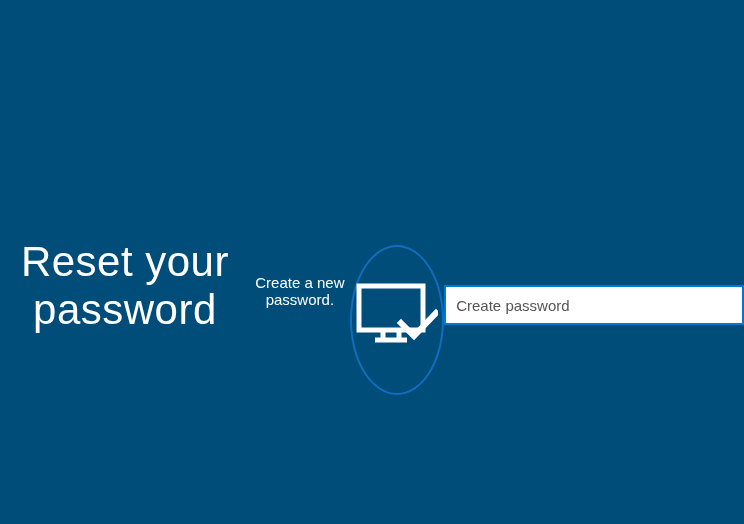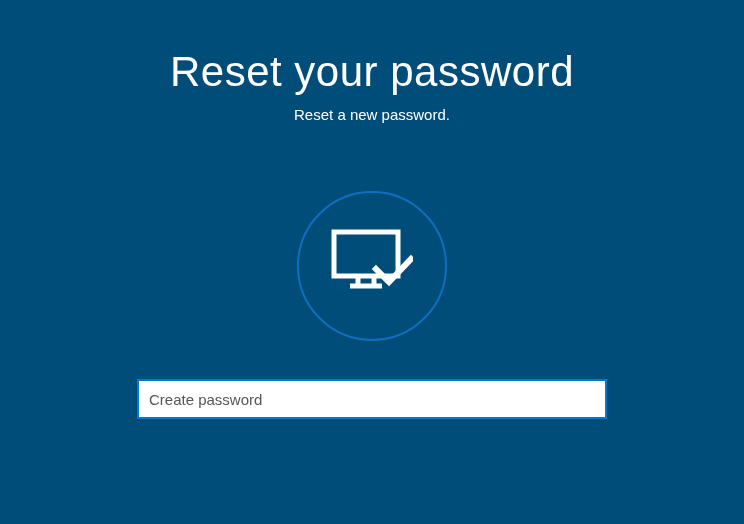--- a/index.html
+++ b/index.html
@@ -12,21 +12,20 @@
       height: 524px;
       background-color: #004d7a;
       font-family: "Segoe UI", Tahoma, sans-serif;
       color: #ffffff;
       overflow: hidden;
     }
     .container {
       width: 100%;
       height: 100%;
       display: flex;
-      flex-direction: column;
       align-items: center;
       padding-top: 48px;
     }
     .page-title {
       font-size: 42px;
       font-weight: 300;
       letter-spacing: 0.5px;
       text-align: center;
     }
     .subtitle {
@@ -63,21 +62,21 @@
     .password-input::placeholder {
       color: #555555;
       opacity: 1;
     }
   </style>
 </head>
 <body>
 
 <div class="container">
   <h1 class="page-title">Reset your password</h1>
-  <p class="subtitle">Reset a new password.</p>
+  <p class="subtitle">Create a new password.</p>
 
   <div class="icon-circle">
     <svg width="82" height="74" viewBox="0 0 82 74" xmlns="http://www.w3.org/2000/svg">
       <g fill="none" stroke="#ffffff" stroke-width="5">
         <rect x="3" y="3" width="64" height="44"></rect>
         <line x1="27" y1="47" x2="27" y2="57"></line>
         <line x1="43" y1="47" x2="43" y2="57"></line>
         <line x1="19" y1="57" x2="51" y2="57"></line>
         <polyline points="45,40 58,53 80,30" stroke-width="6" stroke-linecap="square"></polyline>
       </g>

